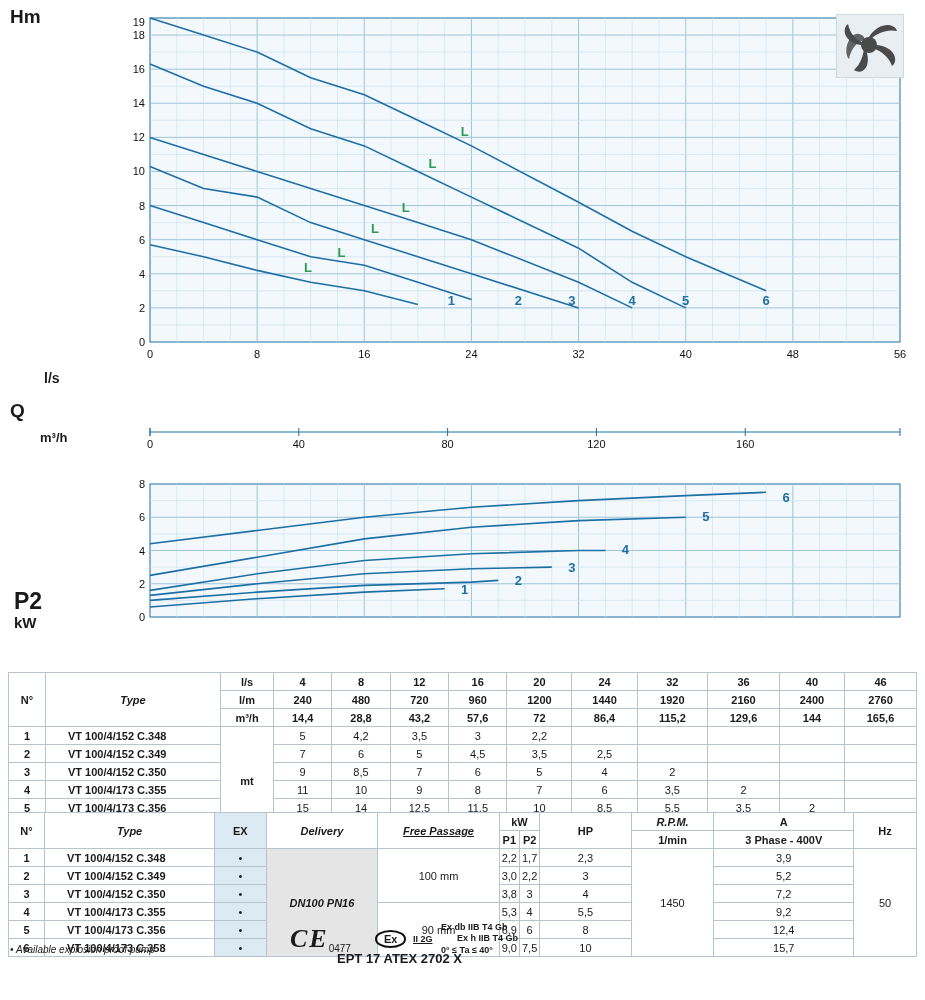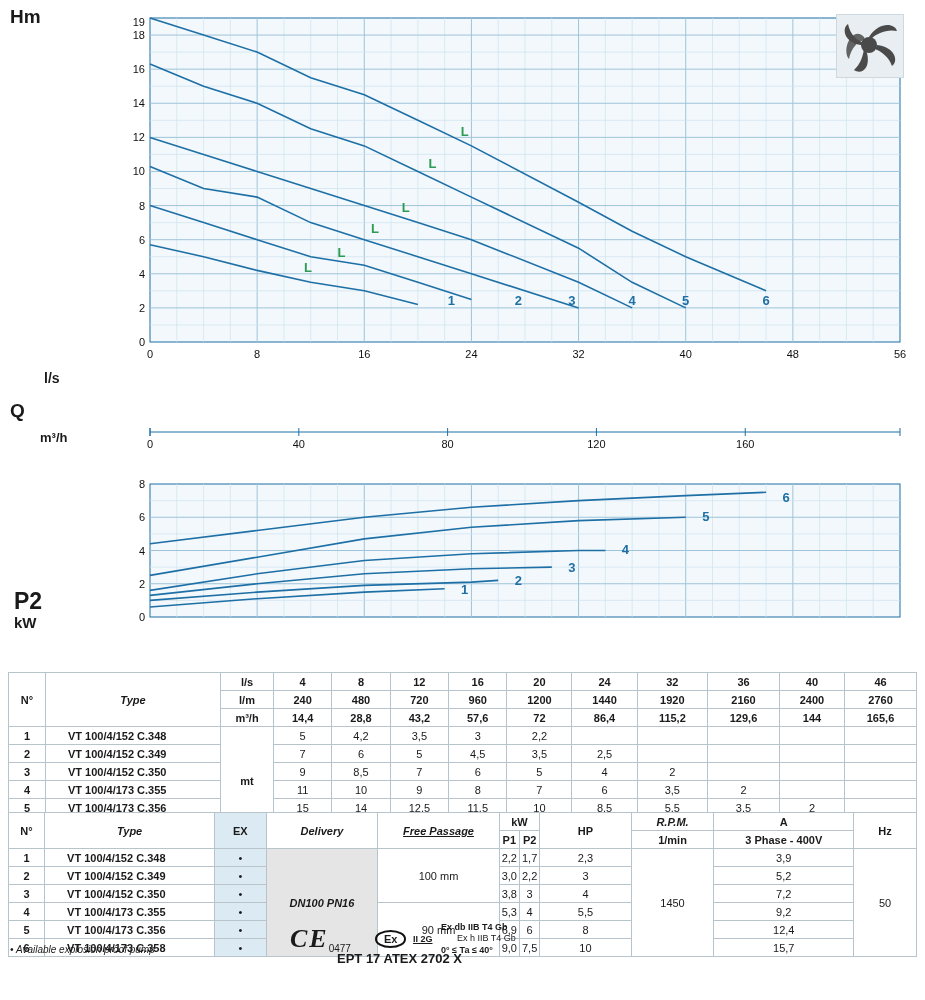--- a/index.html
+++ b/index.html
@@ -446,18 +446,18 @@
   <div id="cemark">
     <span class="ce-big">CE</span><span style="font-size:10px;vertical-align:bottom;text-align:right;">0477</span>
     <div style="font-size:13px;font-weight:bold;margin-top:-3px;margin-left:47px;">EPT 17 ATEX 2702 X</div>
   </div>
 
   <div id="exmark">
     <span style="display:inline-block;border:2px solid #111;border-radius:50%;padding:1px 7px;font-weight:bold;font-size:11px;vertical-align:middle;">Ex</span>
     <span style="font-weight:bold;margin-left:4px;vertical-align:middle;text-decoration:underline;">II 2G</span>
     <span style="display:inline-block;vertical-align:middle;margin-left:6px;line-height:1.25;">
       <span style="display:block;font-weight:bold;">Ex db IIB T4 Gb</span>
-      <span style="display:block;font-weight:normal;padding-left:16px;">Ex h IIB T4 Gb</span>
+      <span style="display:block;font-weight:bold;padding-left:16px;">Ex h IIB T4 Gb</span>
       <span style="display:block;font-weight:bold;">0° ≤ Ta ≤ 40°</span>
     </span>
   </div>
 
 </div>
 
 </body></html>

